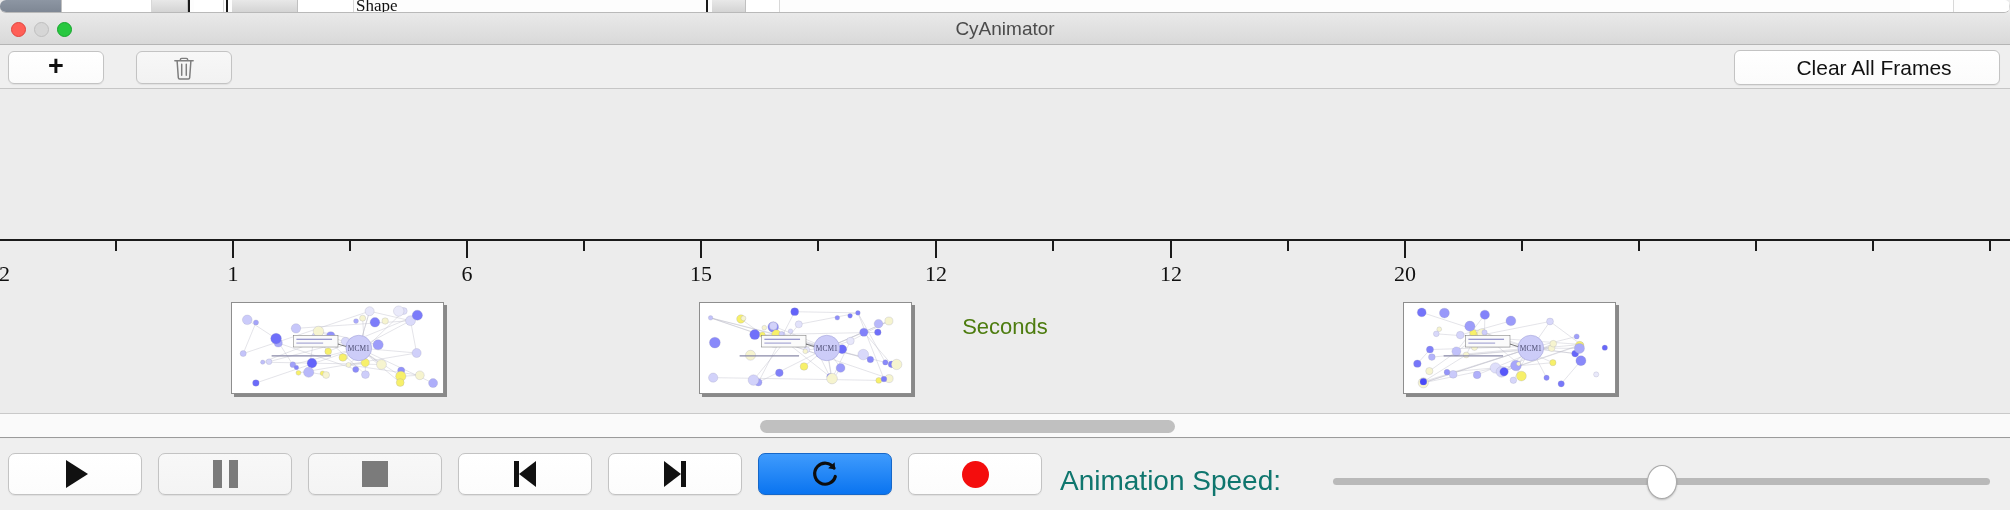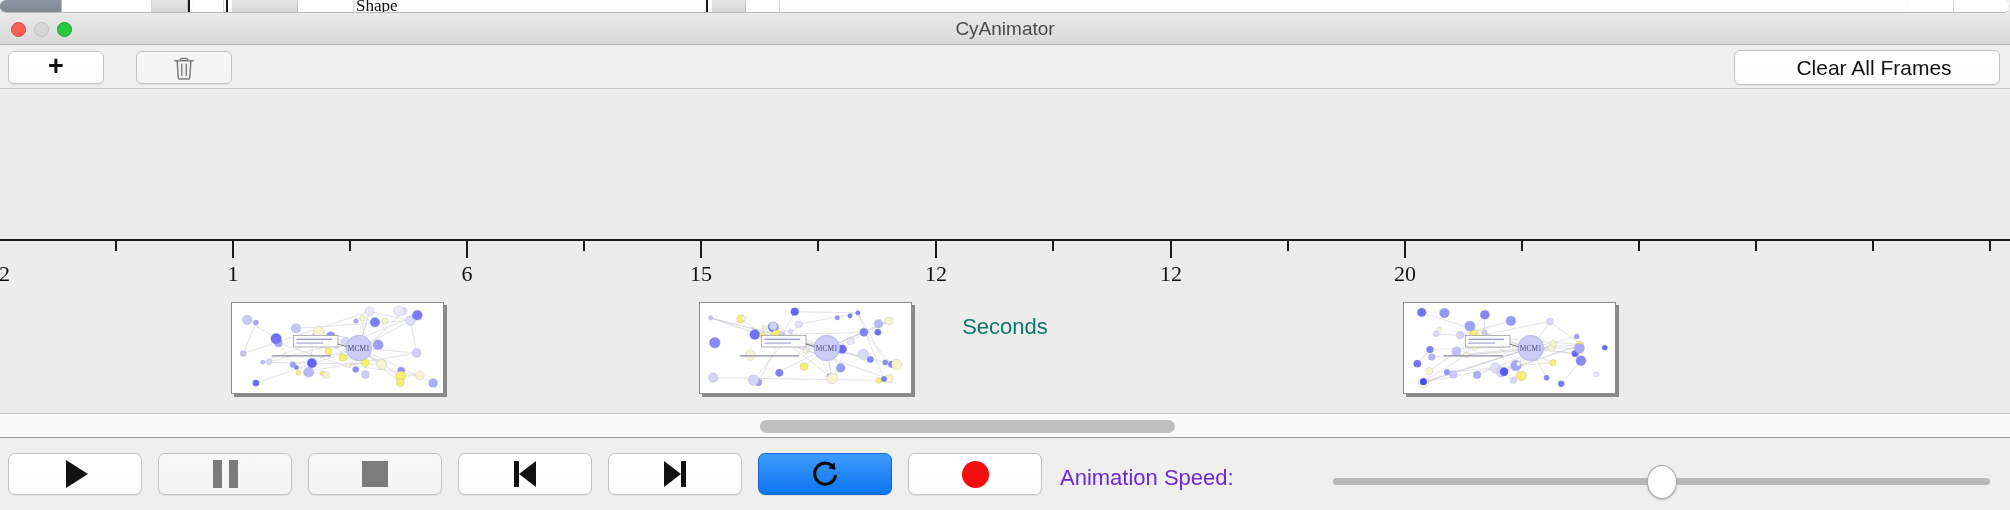--- a/index.html
+++ b/index.html
@@ -102,21 +102,21 @@
   .tick { position: absolute; width: 2px; background: #1a1a1a; top: 2px; }
   .tick.major { height: 17px; }
   .tick.minor { height: 10px; }
   .tick-label {
     position: absolute; top: 22px; font-size: 22px; color: #101010;
     transform: translateX(-50%); white-space: nowrap;
     font-family: "Liberation Serif", serif;
   }
   .axis-title {
     position: absolute; top: 75px; width: 2010px; text-align: center;
-    font-size: 22px; color: #0f766e;
+    font-size: 22px; color: #4d7c0f;
   }
 
   
   .scrollbar {
     position: absolute; left: 0; top: 414px; width: 2010px; height: 24px;
     background: #fafafa; border-bottom: 1px solid #9b9b9b;
   }
   .scroll-thumb {
     position: absolute; left: 760px; top: 6px; width: 415px; height: 13px;
     background: #c0c0c0; border-radius: 7px;
@@ -135,21 +135,21 @@
     display: flex; align-items: center; justify-content: center;
     cursor: default;
   }
   .ctl.dim { background: linear-gradient(#f8f8f8, #f4f4f4); }
   .ctl.active {
     background: linear-gradient(#3f9bfd, #0a74f0);
     border: 1px solid #1667c8;
   }
   .speed-label {
     position: absolute; top: 26px; left: 1060px;
-    font-size: 22px; color: #6d28d9;
+    font-size: 28px; color: #0f766e;
   }
   .slider-track {
     position: absolute; top: 39px; left: 1333px; width: 657px; height: 7px;
     background: #b9b9b9; border-radius: 4px;
   }
   .slider-thumb {
     position: absolute; top: 26px; left: 1640px; width: 30px; height: 34px;
     background: #fff; border: 1px solid #a8a8a8; border-radius: 50%;
     box-shadow: 0 1px 2px rgba(0,0,0,.22);
   }

